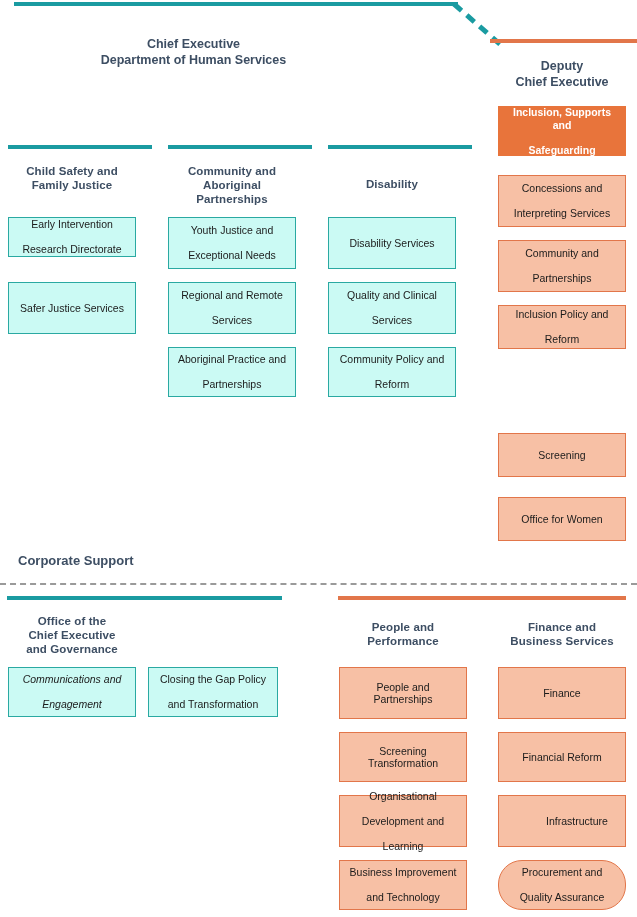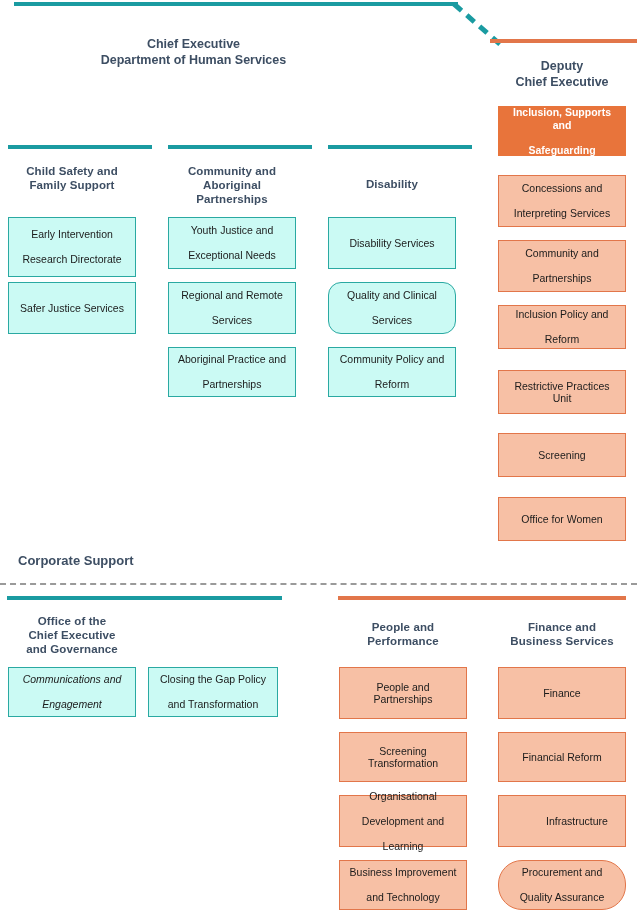--- a/index.html
+++ b/index.html
@@ -125,34 +125,34 @@
     <span class="l1">Deputy</span>
     <span class="l2">Chief Executive</span>
   </div>
 
   <div class="rule teal" style="left:8px; top:145px; width:144px;"></div>
   <div class="rule teal" style="left:168px; top:145px; width:144px;"></div>
   <div class="rule teal" style="left:328px; top:145px; width:144px;"></div>
 
   <div class="col-head" style="left:8px; top:164px; width:128px;">
     <span>Child Safety and</span><br>
-    <span>Family Support</span>
+    <span>Family Justice</span>
   </div>
 
   <div class="col-head" style="left:168px; top:164px; width:128px;">
     <span>Community and</span><br>
     <span>Aboriginal</span><br>
     <span>Partnerships</span>
   </div>
 
   <div class="col-head" style="left:328px; top:177px; width:128px;">
     <span>Disability</span>
   </div>
 
-  <div class="box teal" style="left:8px; top:217px; width:128px; height:60px;">
+  <div class="box teal" style="left:8px; top:217px; width:128px; height:40px;">
     <span>
       <span>Early Intervention</span><br>
       <span>Research Directorate</span>
     </span>
   </div>
 
   <div class="box teal" style="left:8px; top:282px; width:128px; height:52px;">
     <span>Safer Justice Services</span>
   </div>
 
@@ -174,21 +174,21 @@
     <span>
       <span>Aboriginal Practice and</span><br>
       <span>Partnerships</span>
     </span>
   </div>
 
   <div class="box teal" style="left:328px; top:217px; width:128px; height:52px;">
     <span>Disability Services</span>
   </div>
 
-  <div class="box teal" style="left:328px; top:282px; width:128px; height:52px;border-radius:13px;">
+  <div class="box teal" style="left:328px; top:282px; width:128px; height:52px;">
     <span>
       <span>Quality and Clinical</span><br>
       <span>Services</span>
     </span>
   </div>
 
   <div class="box teal" style="left:328px; top:347px; width:128px; height:50px;">
     <span>
       <span>Community Policy and</span><br>
       <span>Reform</span>
@@ -216,23 +216,20 @@
     </span>
   </div>
 
   <div class="box orange" style="left:498px; top:305px; width:128px; height:44px;">
     <span>
       <span>Inclusion Policy and</span><br>
       <span>Reform</span>
     </span>
   </div>
 
-  <div class="box orange" style="left:498px; top:370px; width:128px; height:44px;">
-    <span>Restrictive Practices Unit</span>
-  </div>
 
   <div class="box orange" style="left:498px; top:433px; width:128px; height:44px;">
     <span>Screening</span>
   </div>
 
   <div class="box orange" style="left:498px; top:497px; width:128px; height:44px;">
     <span>Office for Women</span>
   </div>
 
   <div class="section-label" style="left:18px; top:553px;">Corporate Support</div>

